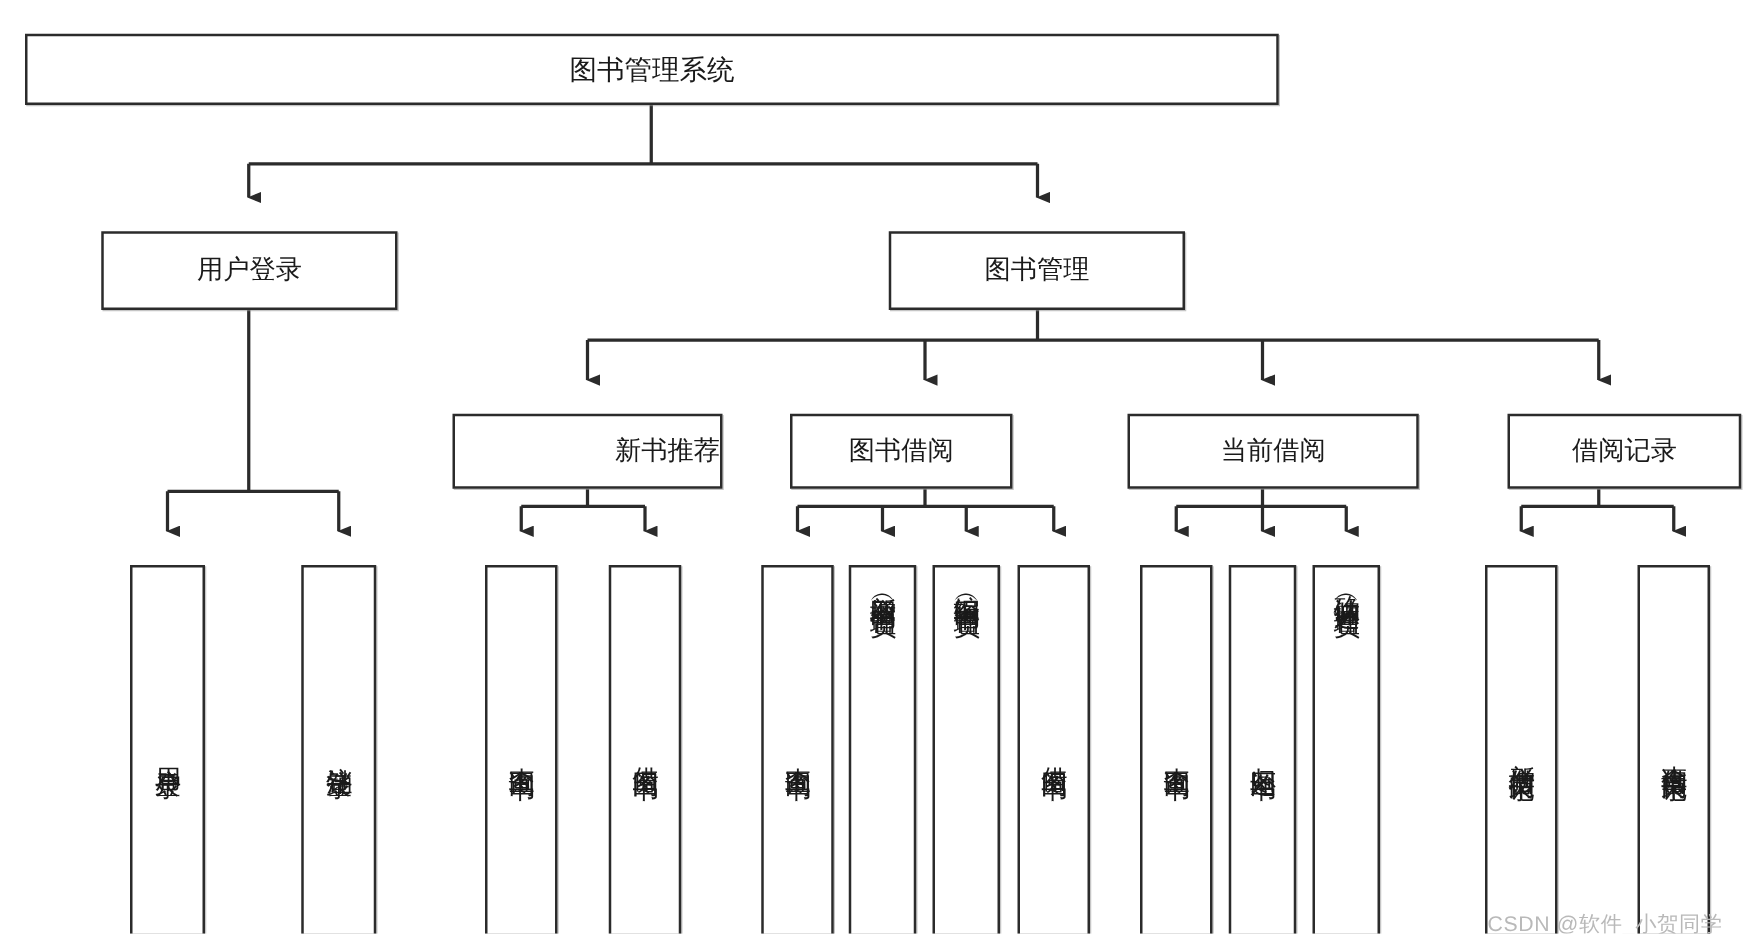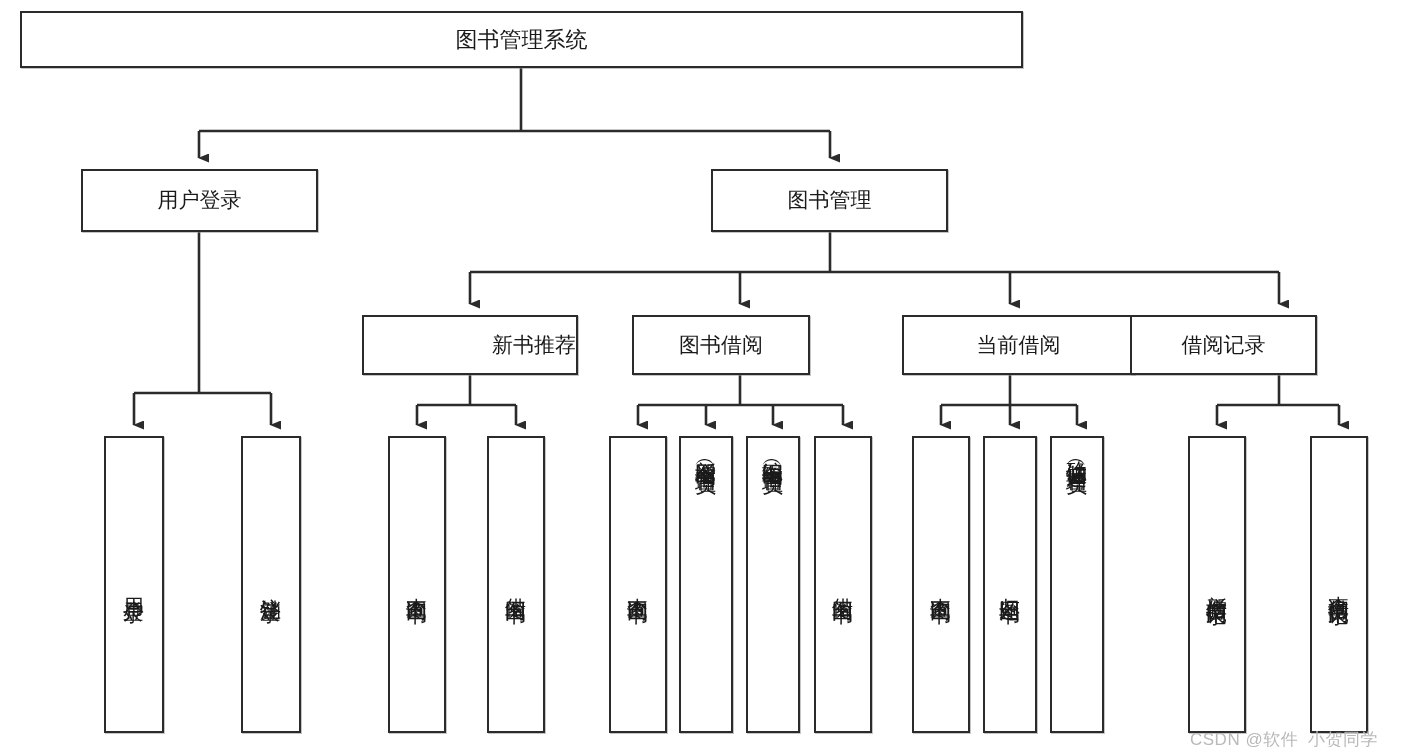--- a/index.html
+++ b/index.html
@@ -27,20 +27,21 @@
   }
   .node {
     position: absolute;
     box-sizing: border-box;
     background: #ffffff;
     border: 2px solid #2b2b2b;
     display: flex;
     align-items: center;
     justify-content: center;
     box-shadow: 1px 1px 0 0 rgba(150,150,150,0.55);
+    margin-top: 16px;
   }
   .node-label {
     color: #1a1a1a;
     line-height: 1.18;
     text-align: center;
     white-space: pre;
   }
   .node.horiz .node-label {
     font-size: 21px;
   }
@@ -139,21 +140,21 @@
 
   <div class="node horiz" style="left:362px; top:315px; width:216px; height:60px;justify-content:flex-end;">
     <span class="node-label">新书推荐</span>
   </div>
   <div class="node horiz" style="left:632px; top:315px; width:178px; height:60px;">
     <span class="node-label">图书借阅</span>
   </div>
   <div class="node horiz" style="left:902px; top:315px; width:233px; height:60px;">
     <span class="node-label">当前借阅</span>
   </div>
-  <div class="node horiz" style="left:1130px; top:315px; width:187px; height:60px;">
+  <div class="node horiz" style="left:1206px; top:315px; width:187px; height:60px;">
     <span class="node-label">借阅记录</span>
   </div>
 
   <div class="node vert centered" style="left:104px; top:436px; width:60px; height:297px;">
     <span class="node-label">用户登录</span>
   </div>
   <div class="node vert centered" style="left:241px; top:436px; width:60px; height:297px;">
     <span class="node-label">注销登录</span>
   </div>
 

